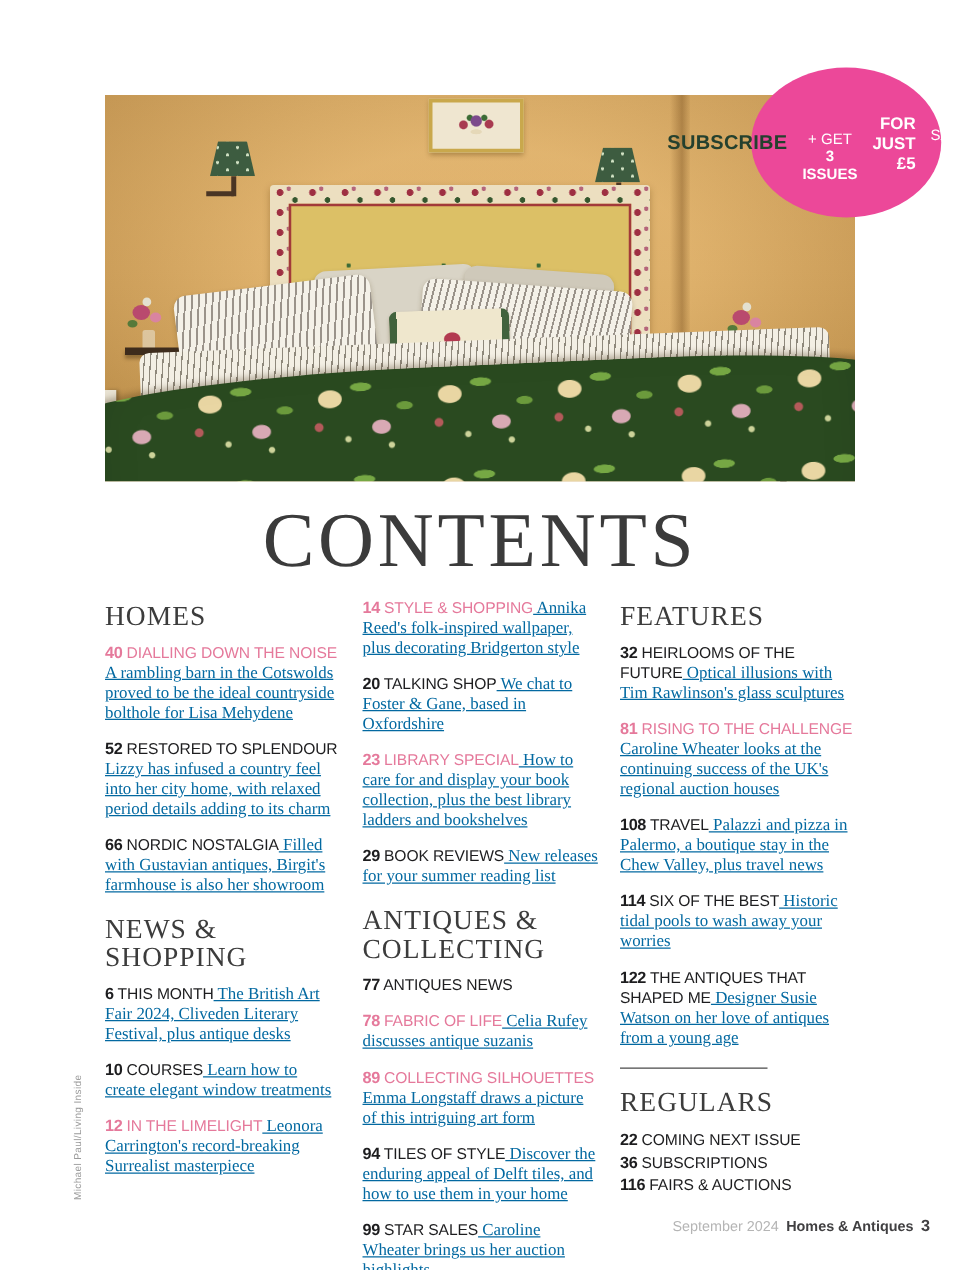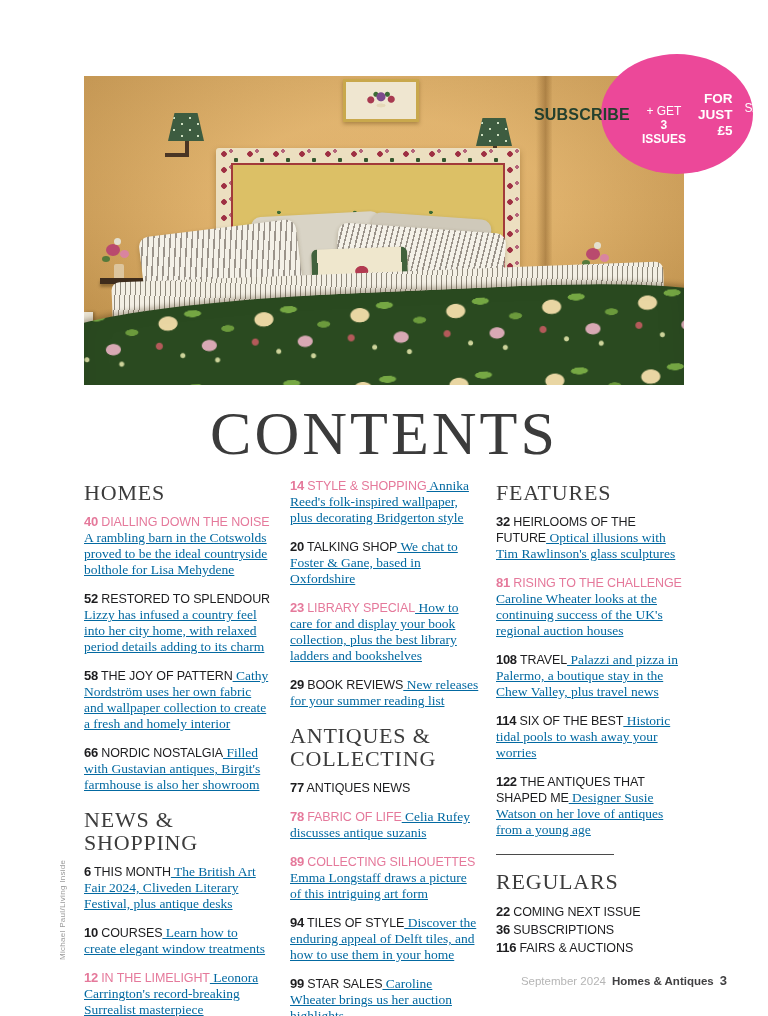--- a/index.html
+++ b/index.html
@@ -127,21 +127,21 @@
   .entry .t{letter-spacing:-.1px;}
   .entry .d{font-family:"Liberation Serif",serif;font-size:13.5px;color:#0369a1;text-decoration:underline;}
   .entry.pink .num,.entry.pink .t{color:#e5799b;}
   .entry.compact{margin:0;line-height:17px;}
   .divider{width:118px;height:1px;background:#4a4a4a;margin:16px 0 2px 0;}
 
   
   .credit{position:absolute;left:58px;top:838px;height:122px;
       writing-mode:vertical-rl;transform:rotate(180deg);
       font-size:8px;color:#9a9a9a;letter-spacing:.3px;}
-  .footer{position:absolute;right:41px;top:973px;font-size:11.5px;color:#b5b5b5;}
+  .footer{position:absolute;right:24px;top:973px;font-size:11.5px;color:#b5b5b5;}
   .footer .mag{color:#414042;font-weight:700;margin-left:6px;}
   .footer .pg{color:#414042;font-weight:700;font-size:13px;margin-left:6px;}
 </style>
 </head>
 <body>
 
 <div class="photo">
   <div class="vignette"></div>
   <div class="skirting"></div>
   <div class="alcove"></div>
@@ -199,21 +199,20 @@
   <div class="l5">p36</div>
 </div>
 
 <div class="contents-title">CONTENTS</div>
 
 <div class="columns" id="columns">
     <div class="column">
       <div class="heading">HOMES</div>
       <p class="entry pink"><span class="num">40</span><span class="t"> DIALLING DOWN THE NOISE</span><span class="d"> A rambling barn in the Cotswolds proved to be the ideal countryside bolthole for Lisa Mehydene</span></p>
       <p class="entry"><span class="num">52</span><span class="t"> RESTORED TO SPLENDOUR</span><span class="d"> Lizzy has infused a country feel into her city home, with relaxed period details adding to its charm</span></p>
-      <p class="entry"><span class="num">58</span><span class="t"> THE JOY OF PATTERN</span><span class="d"> Cathy Nordström uses her own fabric and wallpaper collection to create a fresh and homely interior</span></p>
       <p class="entry"><span class="num">66</span><span class="t"> NORDIC NOSTALGIA</span><span class="d"> Filled with Gustavian antiques, Birgit's farmhouse is also her showroom</span></p>
       <div class="heading">NEWS &amp; SHOPPING</div>
       <p class="entry"><span class="num">6</span><span class="t"> THIS MONTH</span><span class="d"> The British Art Fair 2024, Cliveden Literary Festival, plus antique desks</span></p>
       <p class="entry"><span class="num">10</span><span class="t"> COURSES</span><span class="d"> Learn how to create elegant window treatments</span></p>
       <p class="entry pink"><span class="num">12</span><span class="t"> IN THE LIMELIGHT</span><span class="d"> Leonora Carrington's record-breaking Surrealist masterpiece</span></p>
     </div>
     <div class="column">
       <p class="entry pink"><span class="num">14</span><span class="t"> STYLE &amp; SHOPPING</span><span class="d"> Annika Reed's folk-inspired wallpaper, plus decorating Bridgerton style</span></p>
       <p class="entry"><span class="num">20</span><span class="t"> TALKING SHOP</span><span class="d"> We chat to Foster &amp; Gane, based in Oxfordshire</span></p>
       <p class="entry pink"><span class="num">23</span><span class="t"> LIBRARY SPECIAL</span><span class="d"> How to care for and display your book collection, plus the best library ladders and bookshelves</span></p>

